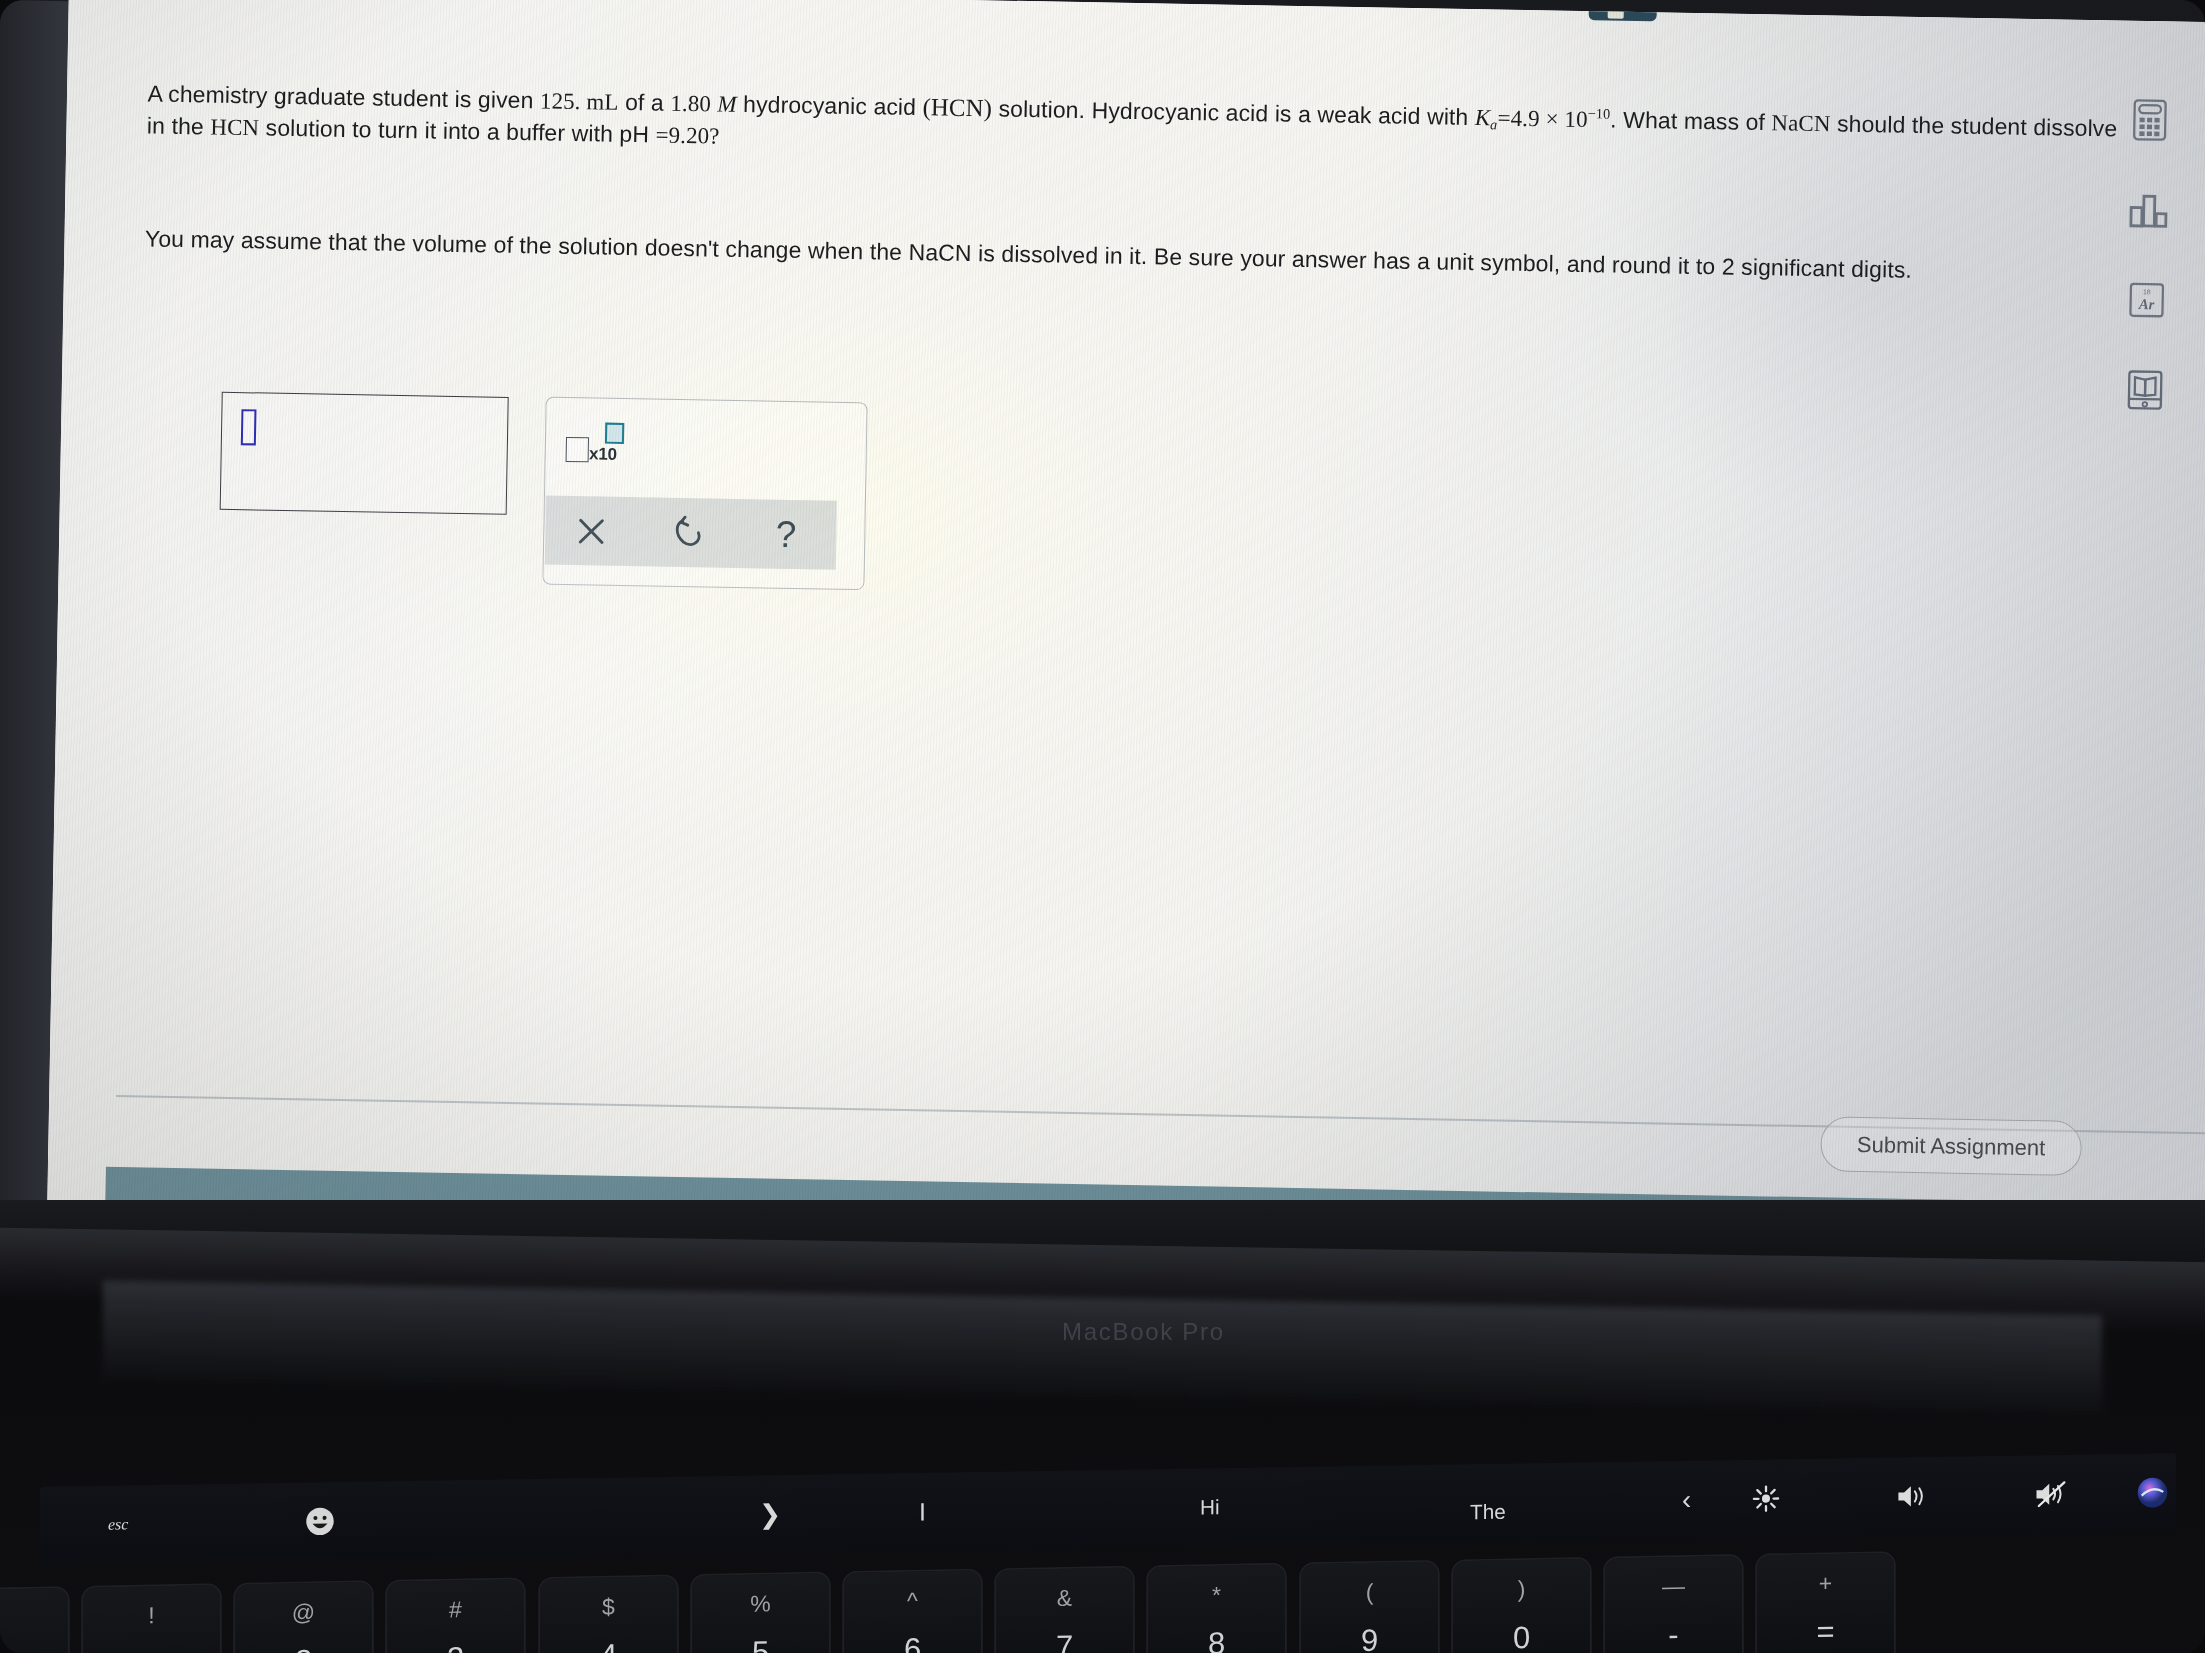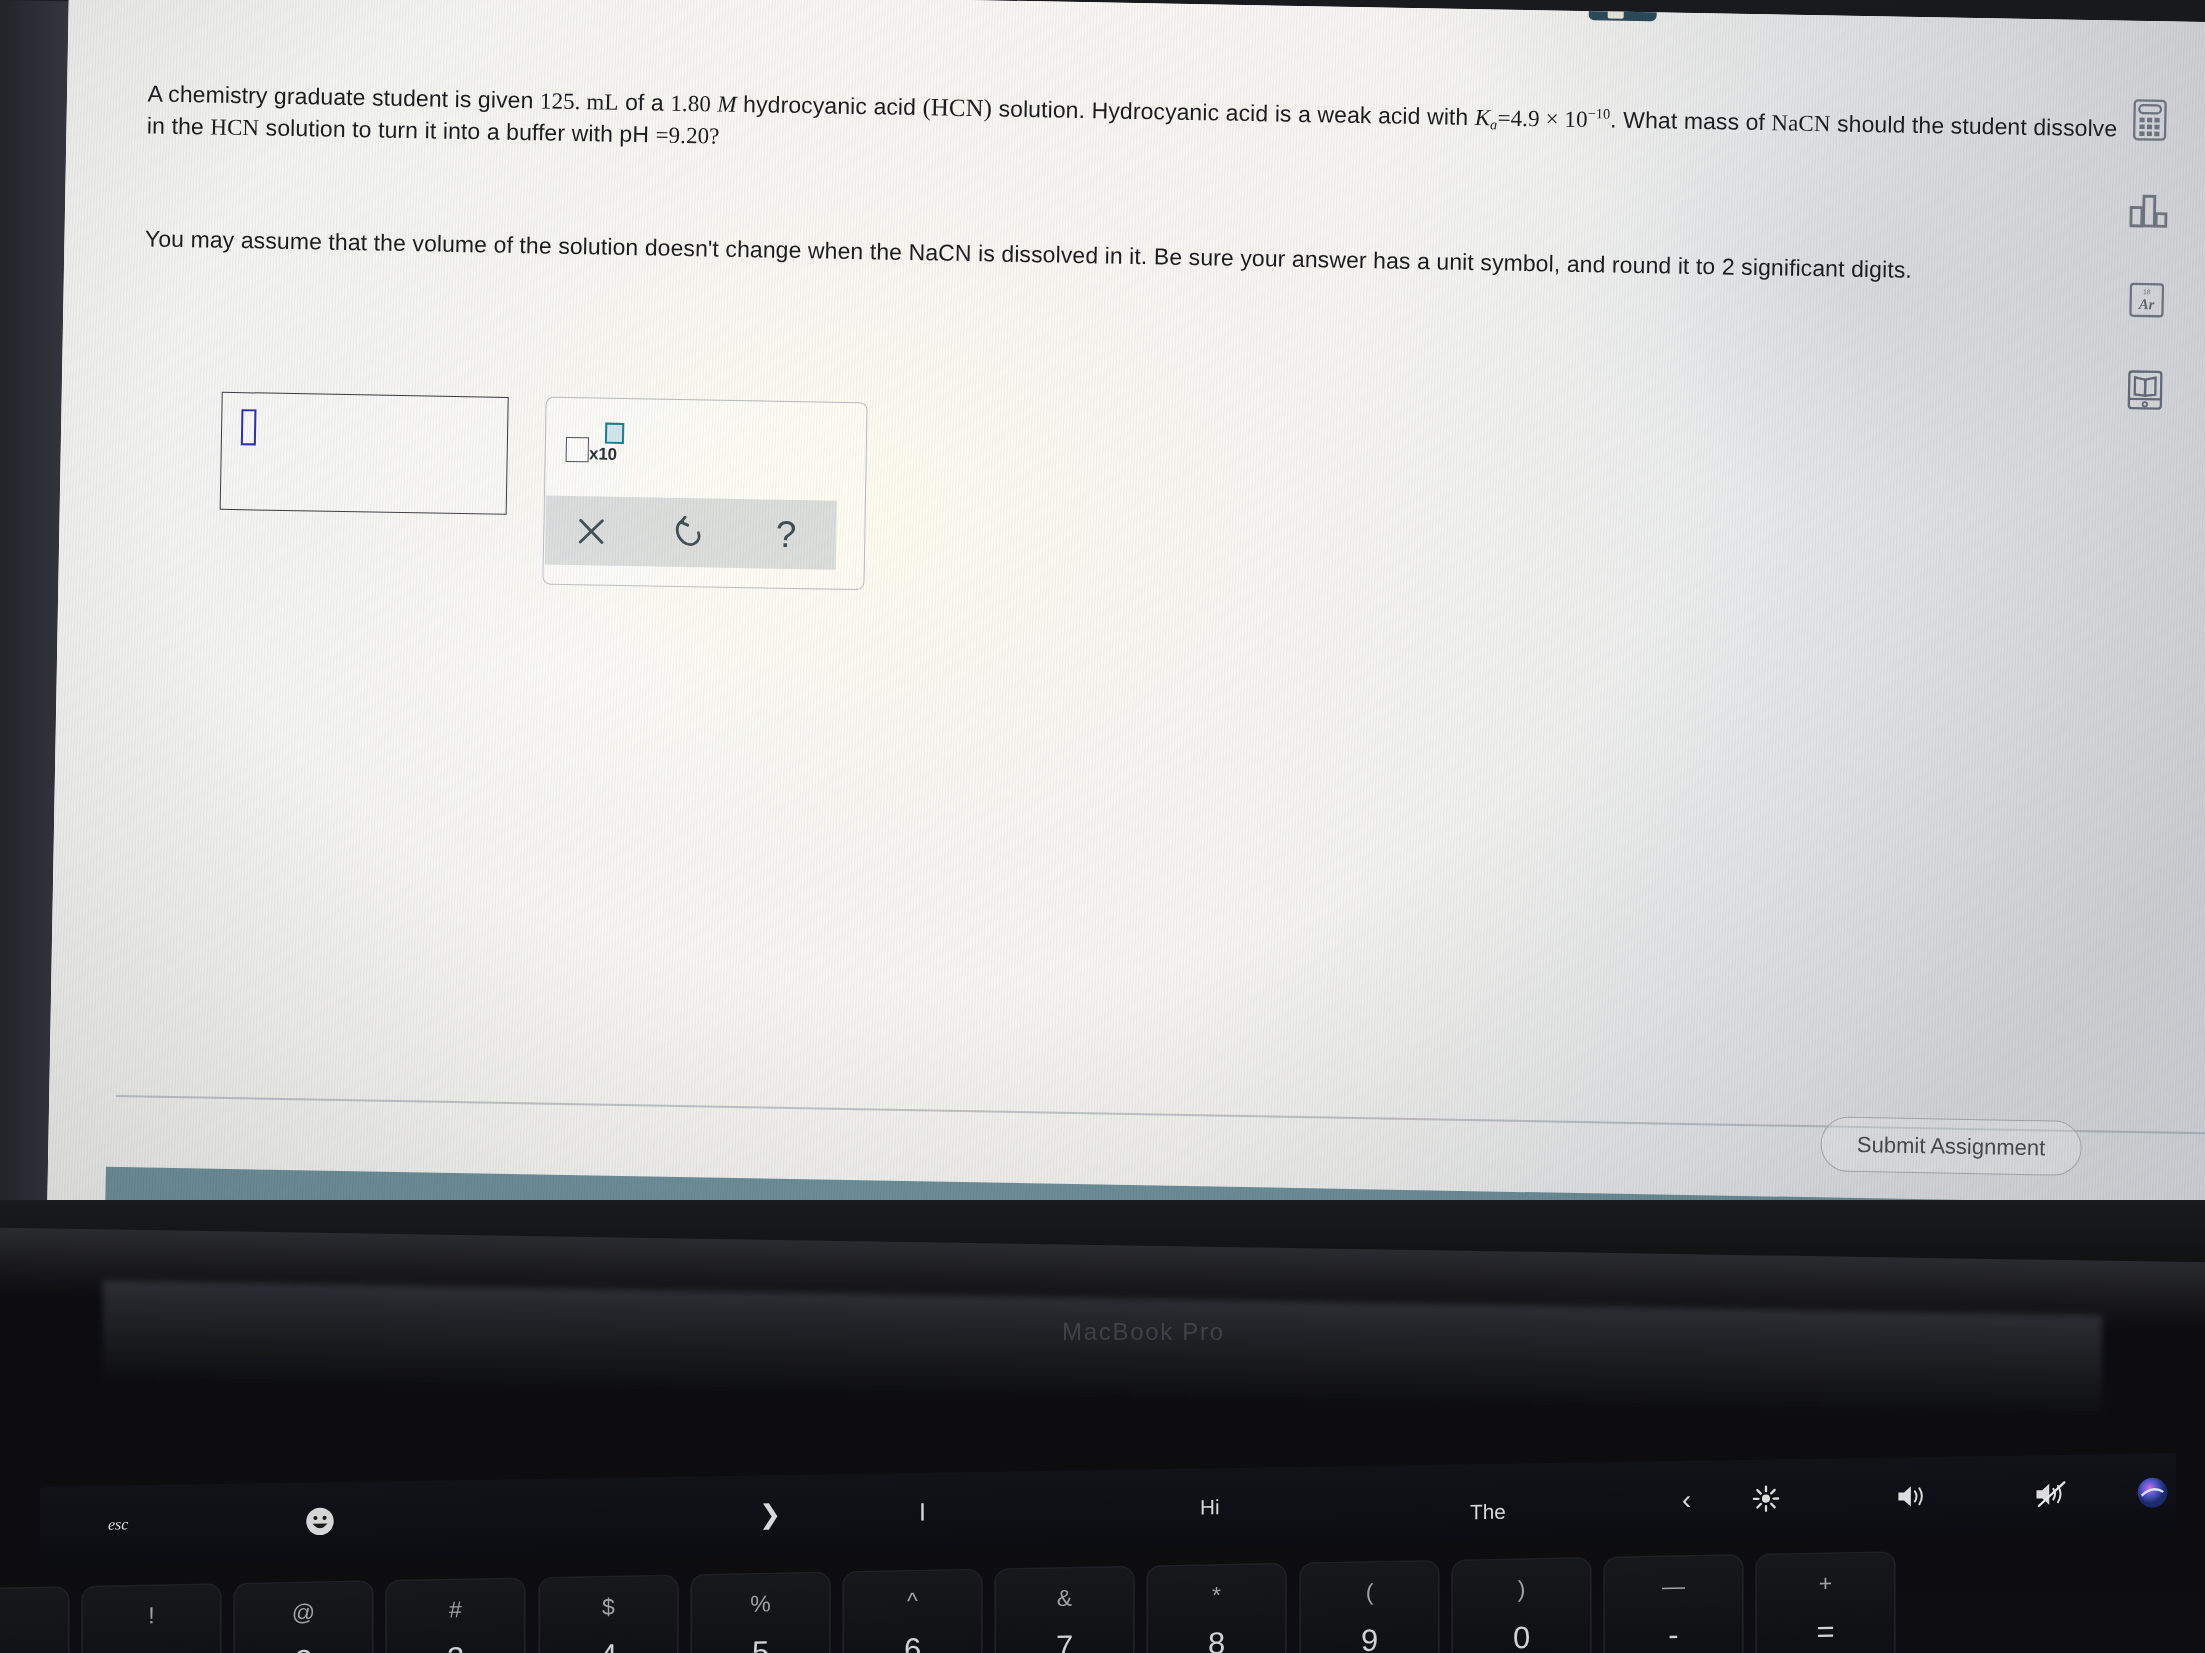--- a/index.html
+++ b/index.html
@@ -8,20 +8,21 @@
     padding: 0;
     background: #0a0a0c;
   }
   #stage {
     position: relative;
     width: 2205px;
     height: 1654px;
     overflow: hidden;
     background: #101013;
     font-family: "Liberation Sans", sans-serif;
+    border-radius: 24px;
   }
 
   
   .photo-bg {
     position: absolute;
     inset: 0;
     background: linear-gradient(175deg, #1b1c20 0%, #121216 40%, #0a0a0c 100%);
   }
 
   

